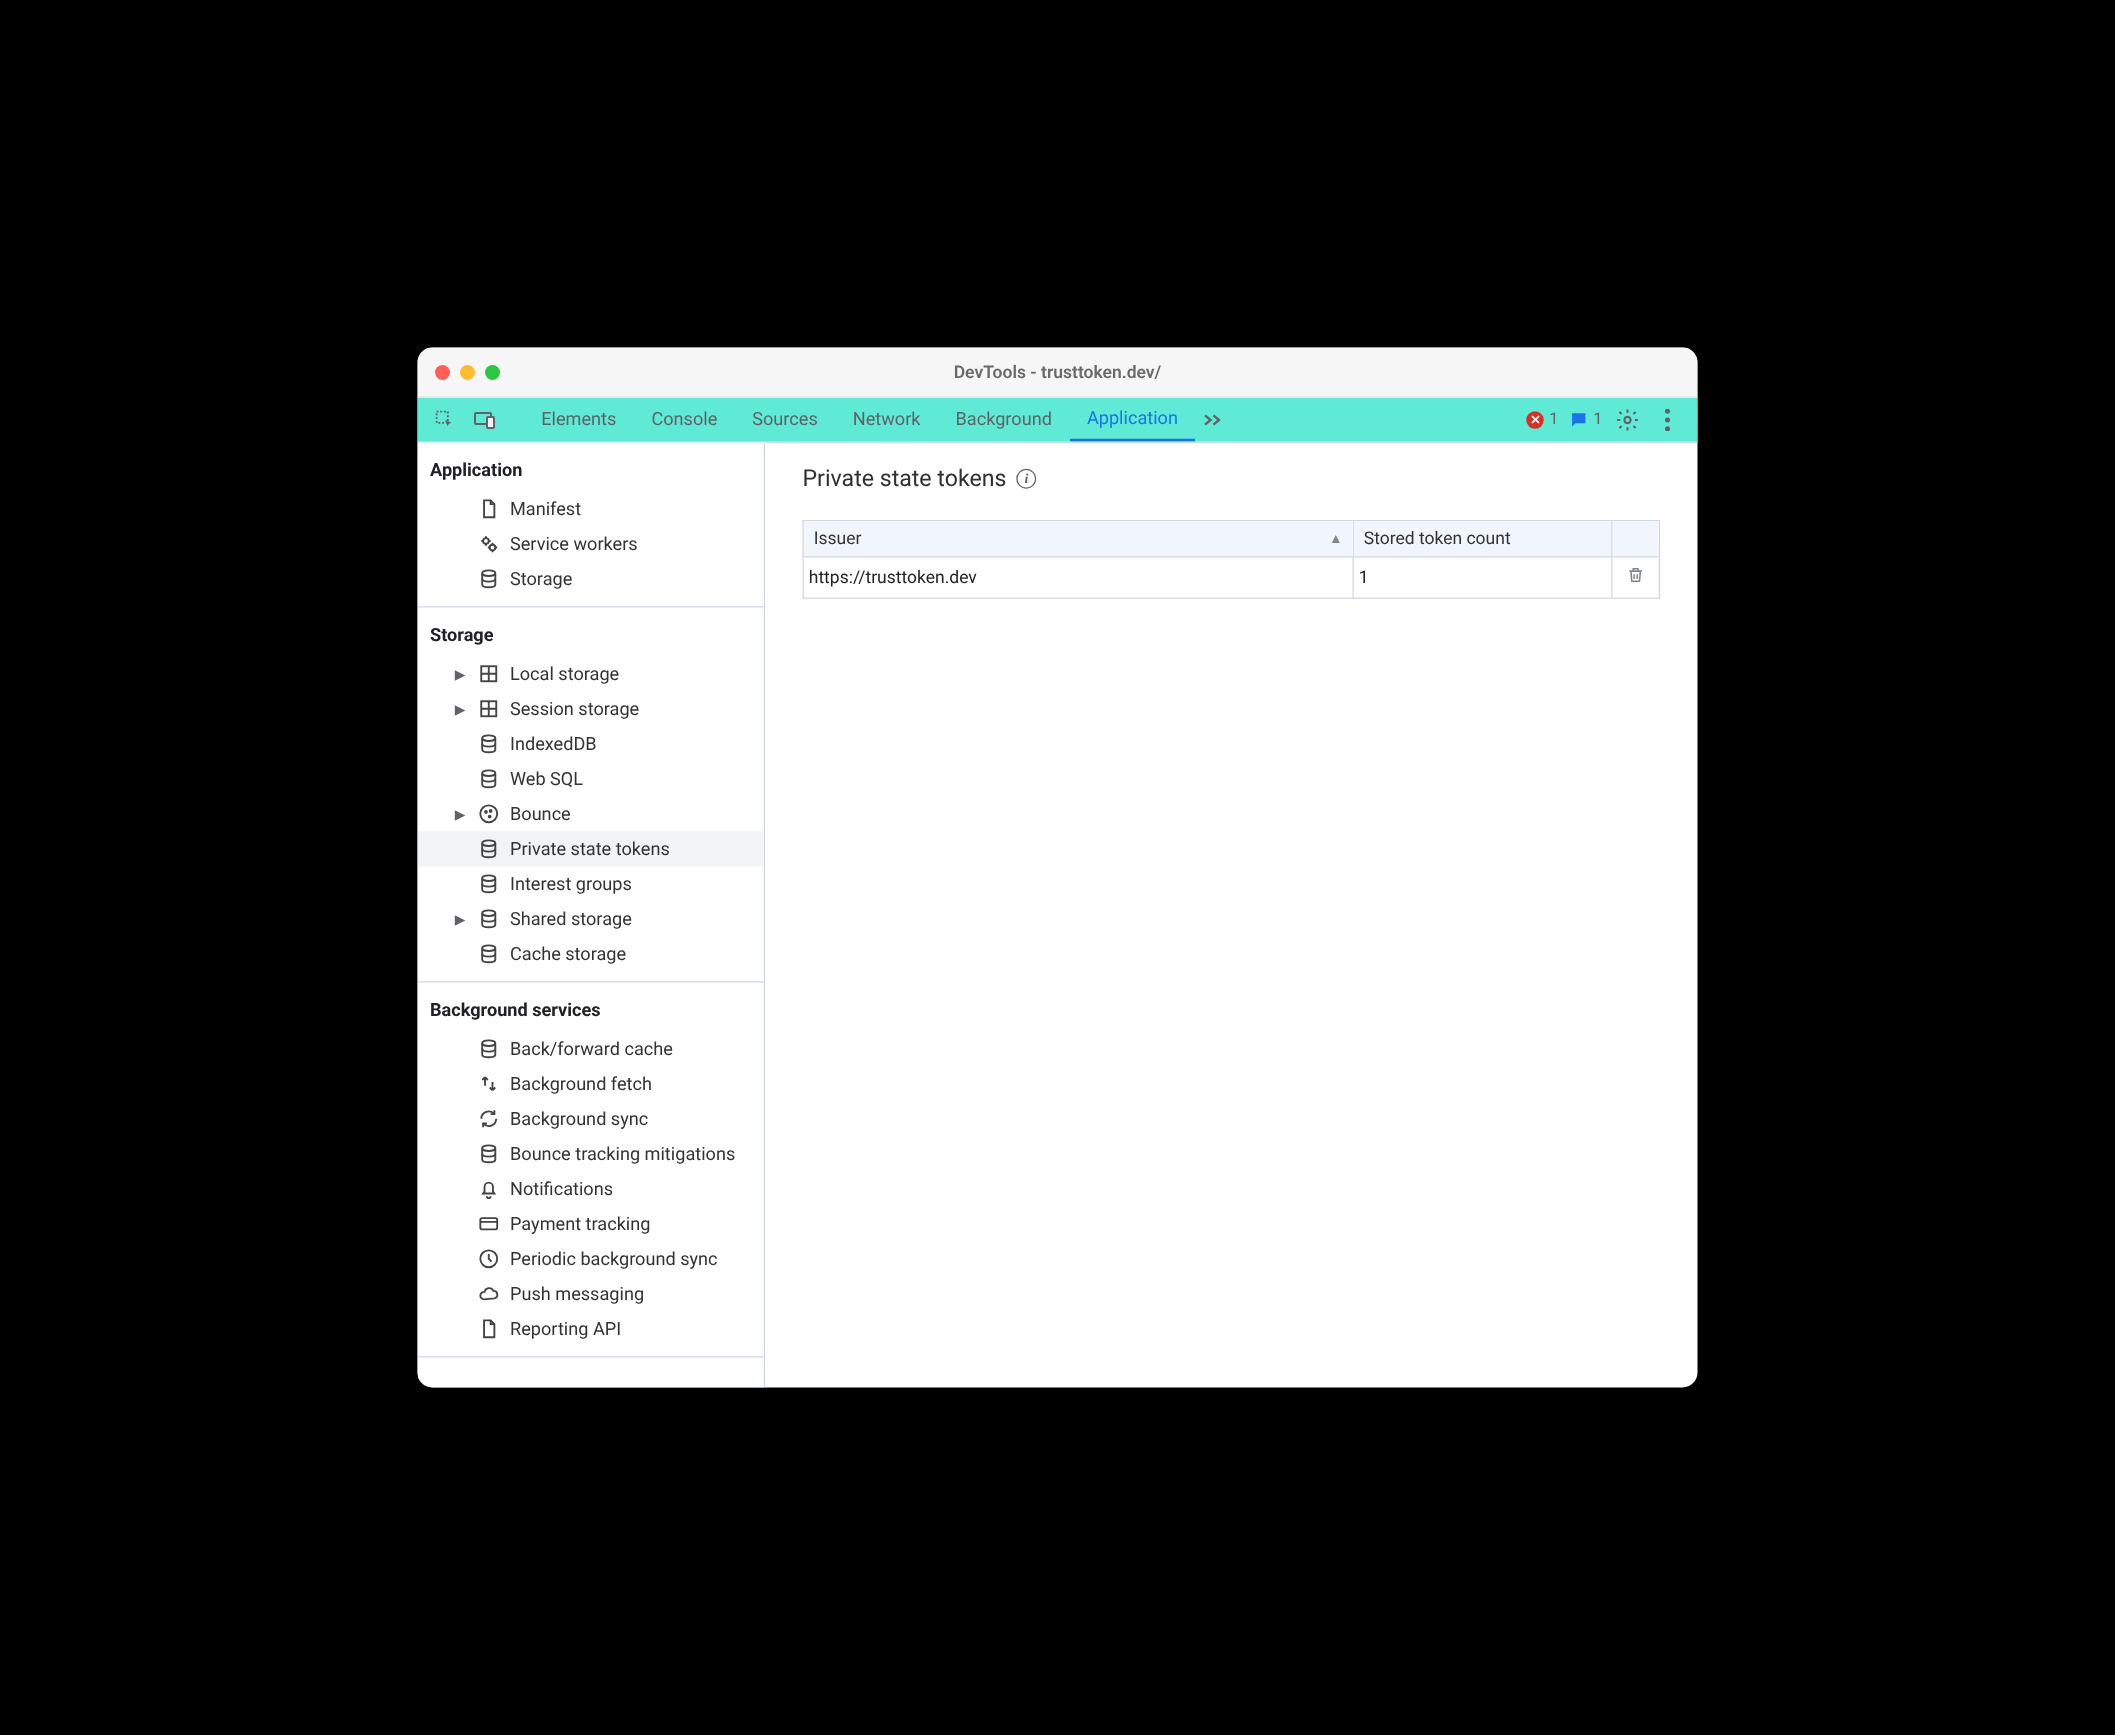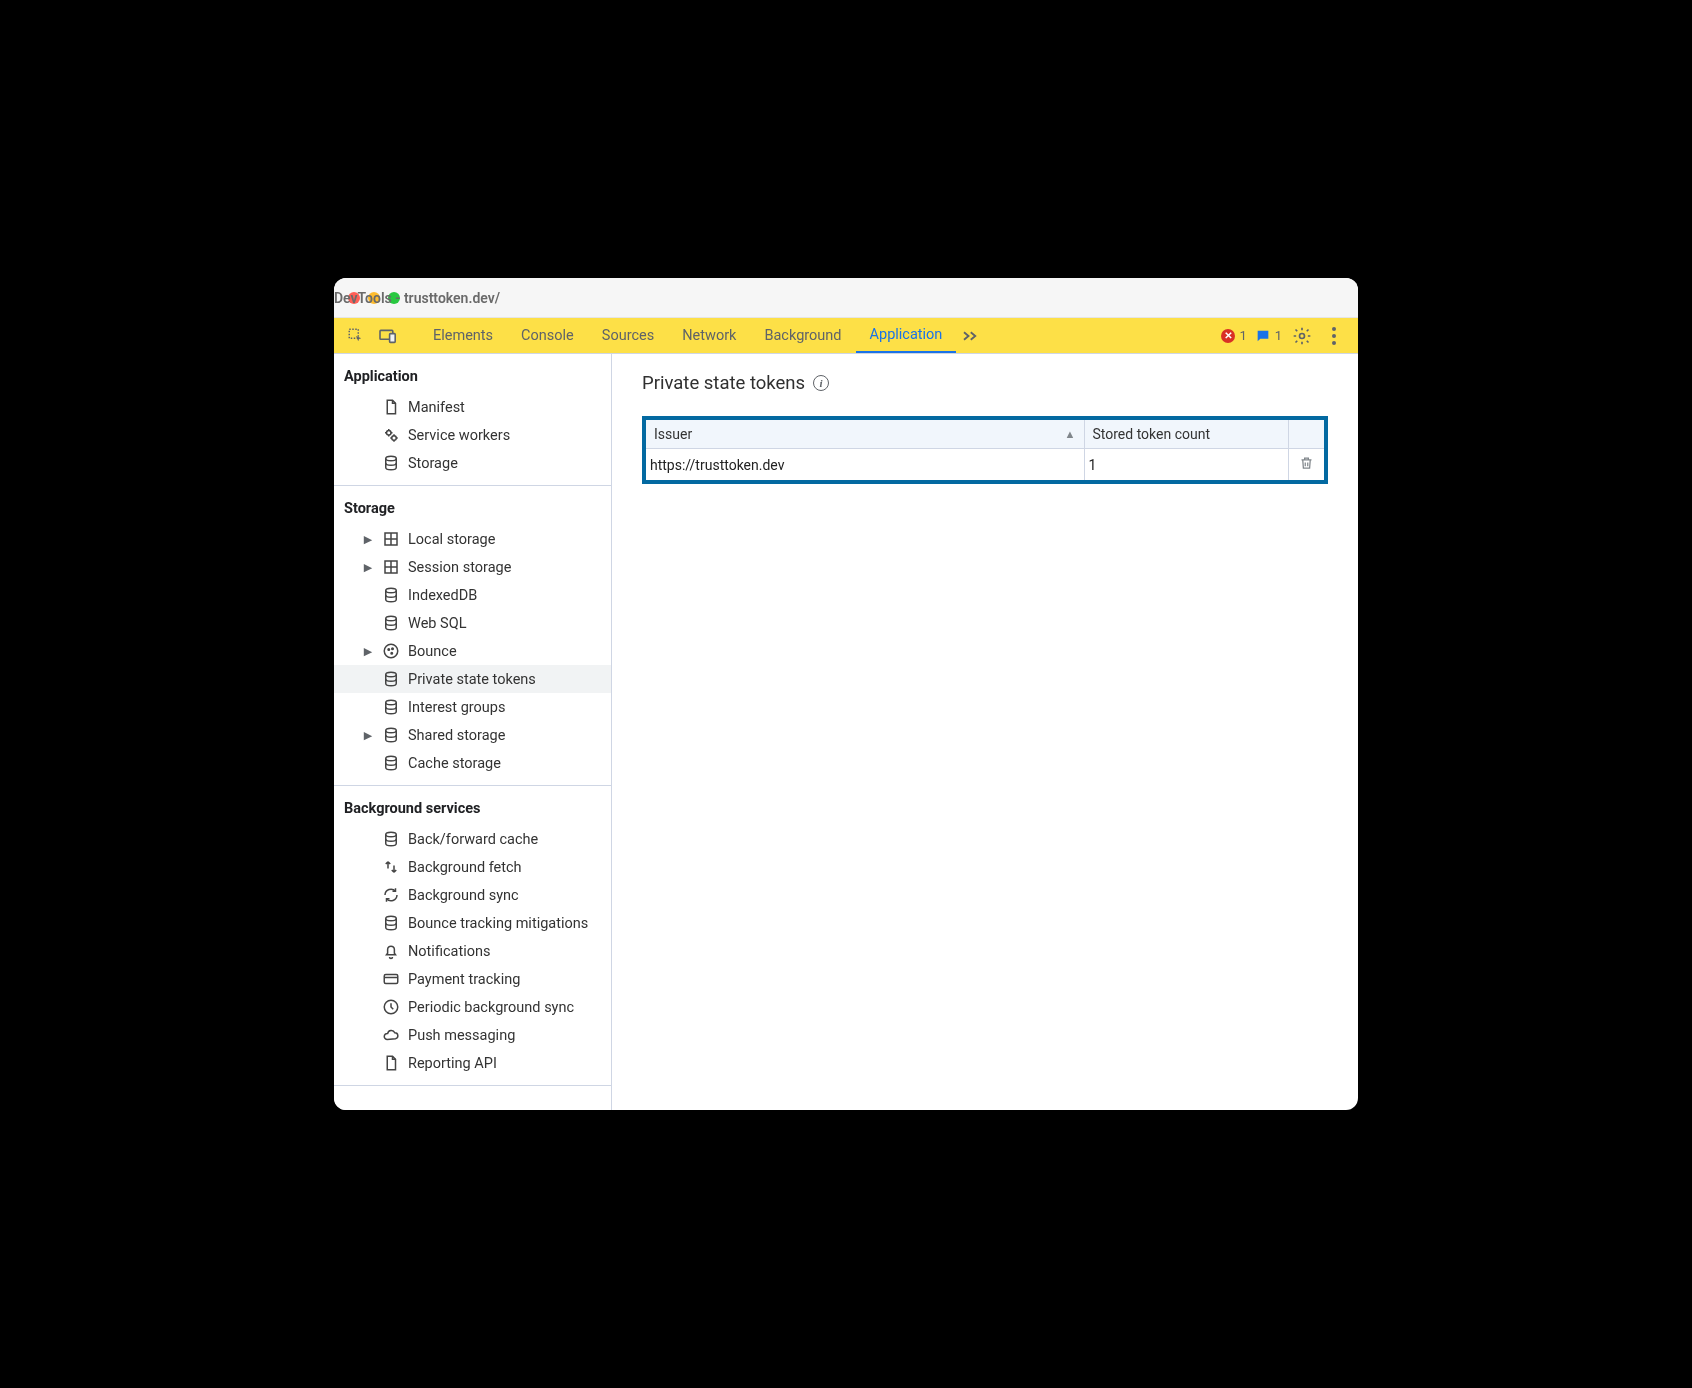--- a/index.html
+++ b/index.html
@@ -36,30 +36,30 @@
     position: relative;
   }
   .traffic { display: flex; gap: 8px; }
   .tl { width: 12px; height: 12px; border-radius: 50%; }
   .tl.red { background: #ff5f57; }
   .tl.yellow { background: #febc2e; }
   .tl.green { background: #28c840; }
   .title {
     position: absolute;
     left: 0; right: 0;
-    text-align: left;
+    text-align: center;
     font-weight: 600;
     font-size: 14px;
     color: #6a6a6a;
     pointer-events: none;
   }
   
   .tabstrip {
     height: 36px;
-    background: #fde047;
+    background: #5eead4;
     border-bottom: 1px solid #cfd6e4;
     display: flex;
     align-items: stretch;
     padding: 0 8px;
     font-size: 14.5px;
     color: #5f6368;
   }
   .ts-left { display: flex; align-items: center; gap: 4px; }
   .ts-iconbtn { width: 28px; display:flex; align-items:center; justify-content:center; cursor:pointer; color:#5f6368; }
   .ts-sep { width:1px; background:#d0d0d0; margin: 6px 6px; }
@@ -100,21 +100,21 @@
   .item .expand { width:12px; display:inline-flex; justify-content:center; color:#5f6368; font-size:11px;}
   .item .noexpand { width:12px; }
   .item .ico { width:18px; display:inline-flex; justify-content:center; color:#444;}
   .item.selected { background:#f1f3f4; }
   .content { flex:1; padding: 18px 30px; overflow:auto; }
   .content h1 { font-size:18.5px; font-weight:400; margin:0 0 22px 0; display:flex; align-items:center; gap:8px; color:#303030;}
   .info-icon { width:16px; height:16px; border:1.5px solid #5f6368; border-radius:50%; display:inline-flex; align-items:center; justify-content:center; font-size:11px; color:#5f6368; font-style:italic; font-family:serif; font-weight:bold; cursor:pointer;}
   table.datagrid {
     width: 100%;
     border-collapse: collapse;
-    border:4px solid #0369a1;
+    border:1px solid #0369a1;
     font-size:14px;
   }
   .datagrid th {
     background:#f1f6fc;
     text-align:left;
     font-weight:400;
     padding:6px 8px;
     border:1px solid #cfd6e4;
     color:#333;
     position:relative;

